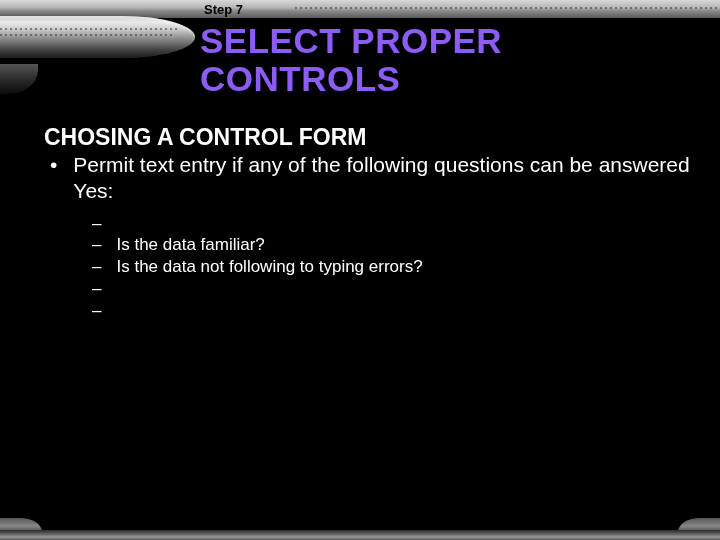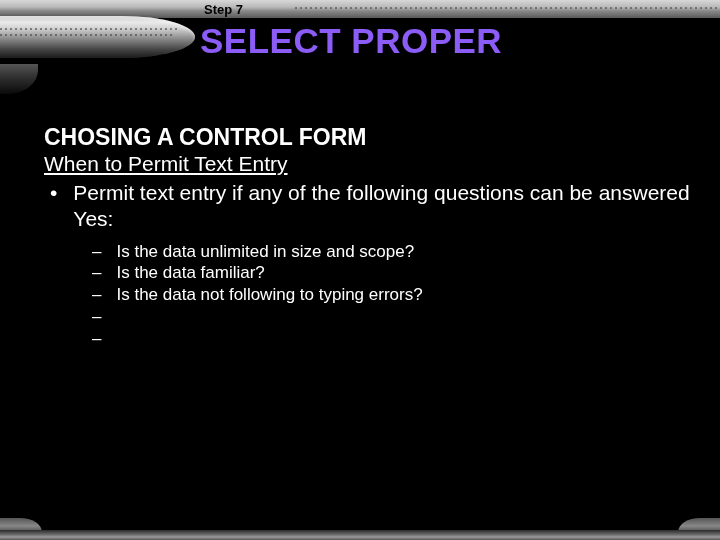--- a/index.html
+++ b/index.html
@@ -171,33 +171,32 @@
 
 <div class="step-label">Step 7</div>
 
 <div class="corner-decoration">
   <div class="corner-bar"></div>
   <div class="corner-notch"></div>
 </div>
 
 <div class="title">
   <span>SELECT PROPER</span><br>
+  <span>CONTROLS</span>
 </div>
 
 <div class="content">
   <div class="heading">CHOSING A CONTROL FORM</div>
-  <div class="subheading">When to Permit Text Entry</div>
   <div class="main-bullet">
     <span class="dot">•</span>
     <span>Permit text entry if any of the following questions can be answered Yes:</span>
   </div>
   <div class="sub-bullets">
     <div class="sub-bullet">
       <span class="dash">–</span>
-      <span>Is the data unlimited in size and scope?</span>
     </div>
     <div class="sub-bullet">
       <span class="dash">–</span>
       <span>Is the data familiar?</span>
     </div>
     <div class="sub-bullet">
       <span class="dash">–</span>
       <span>Is the data not following to typing errors?</span>
     </div>
     <div class="sub-bullet">

